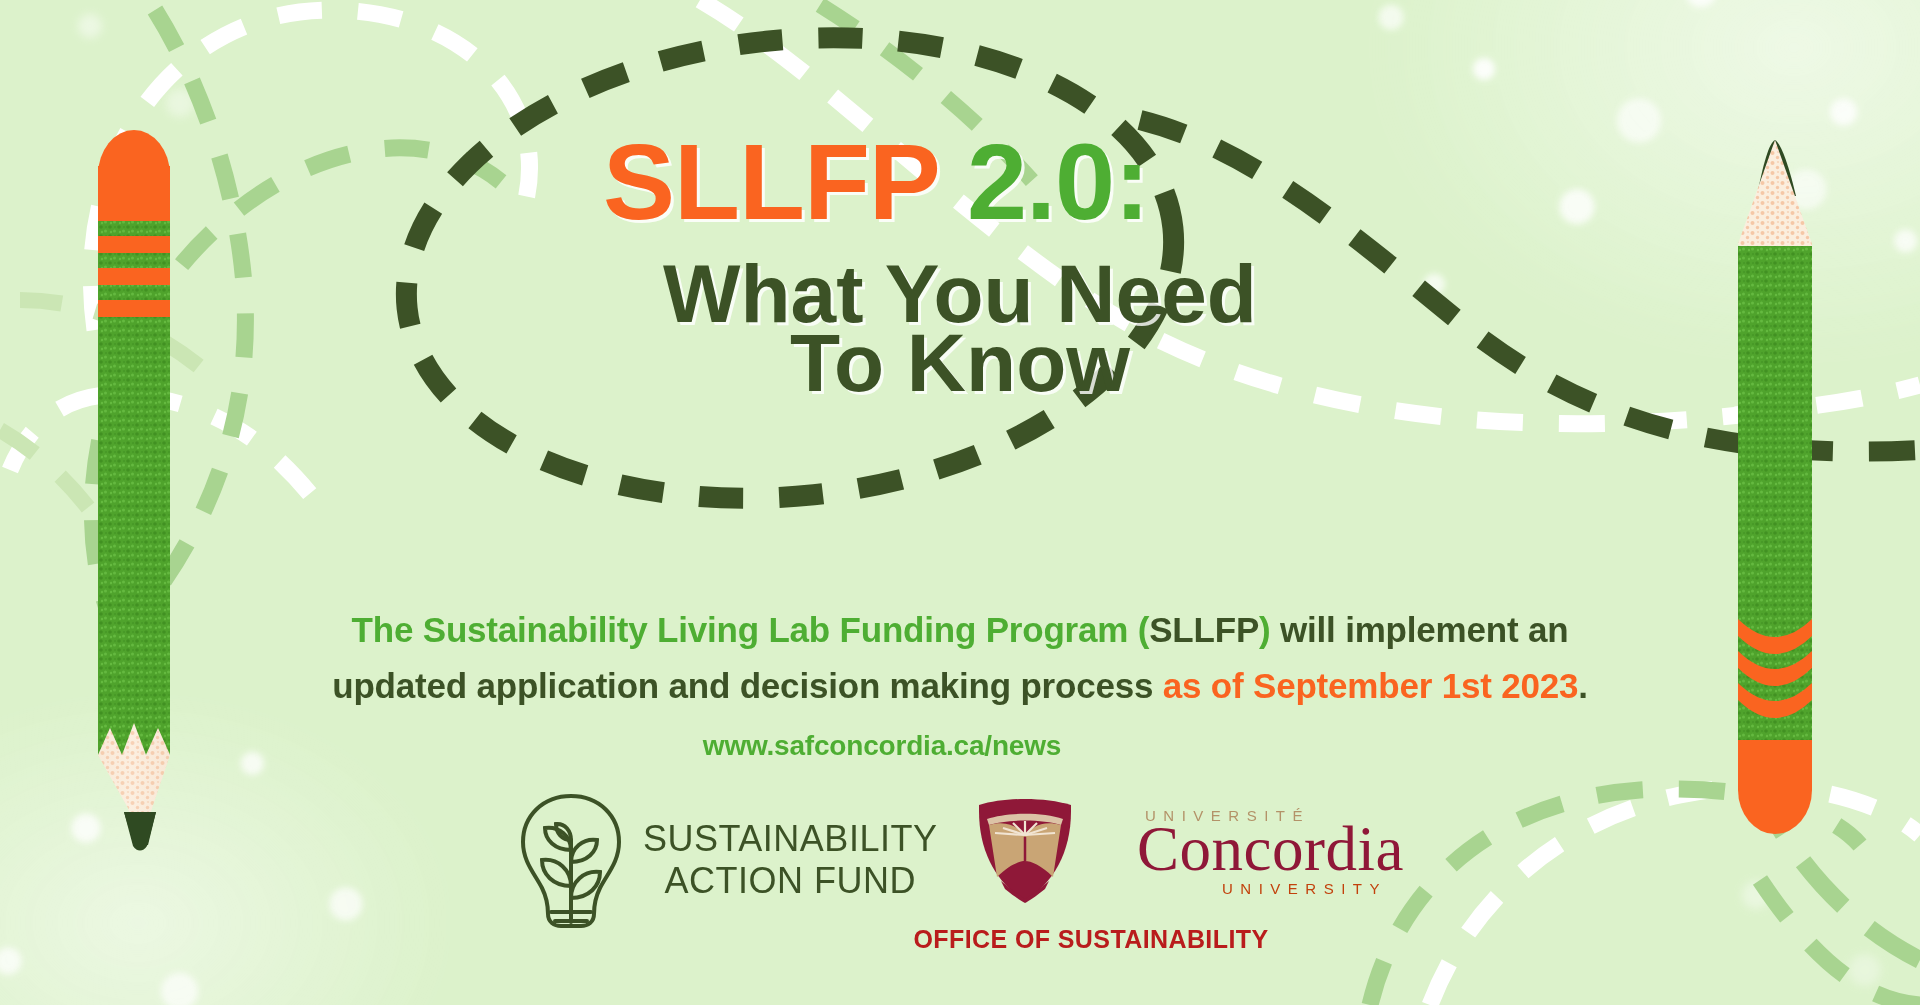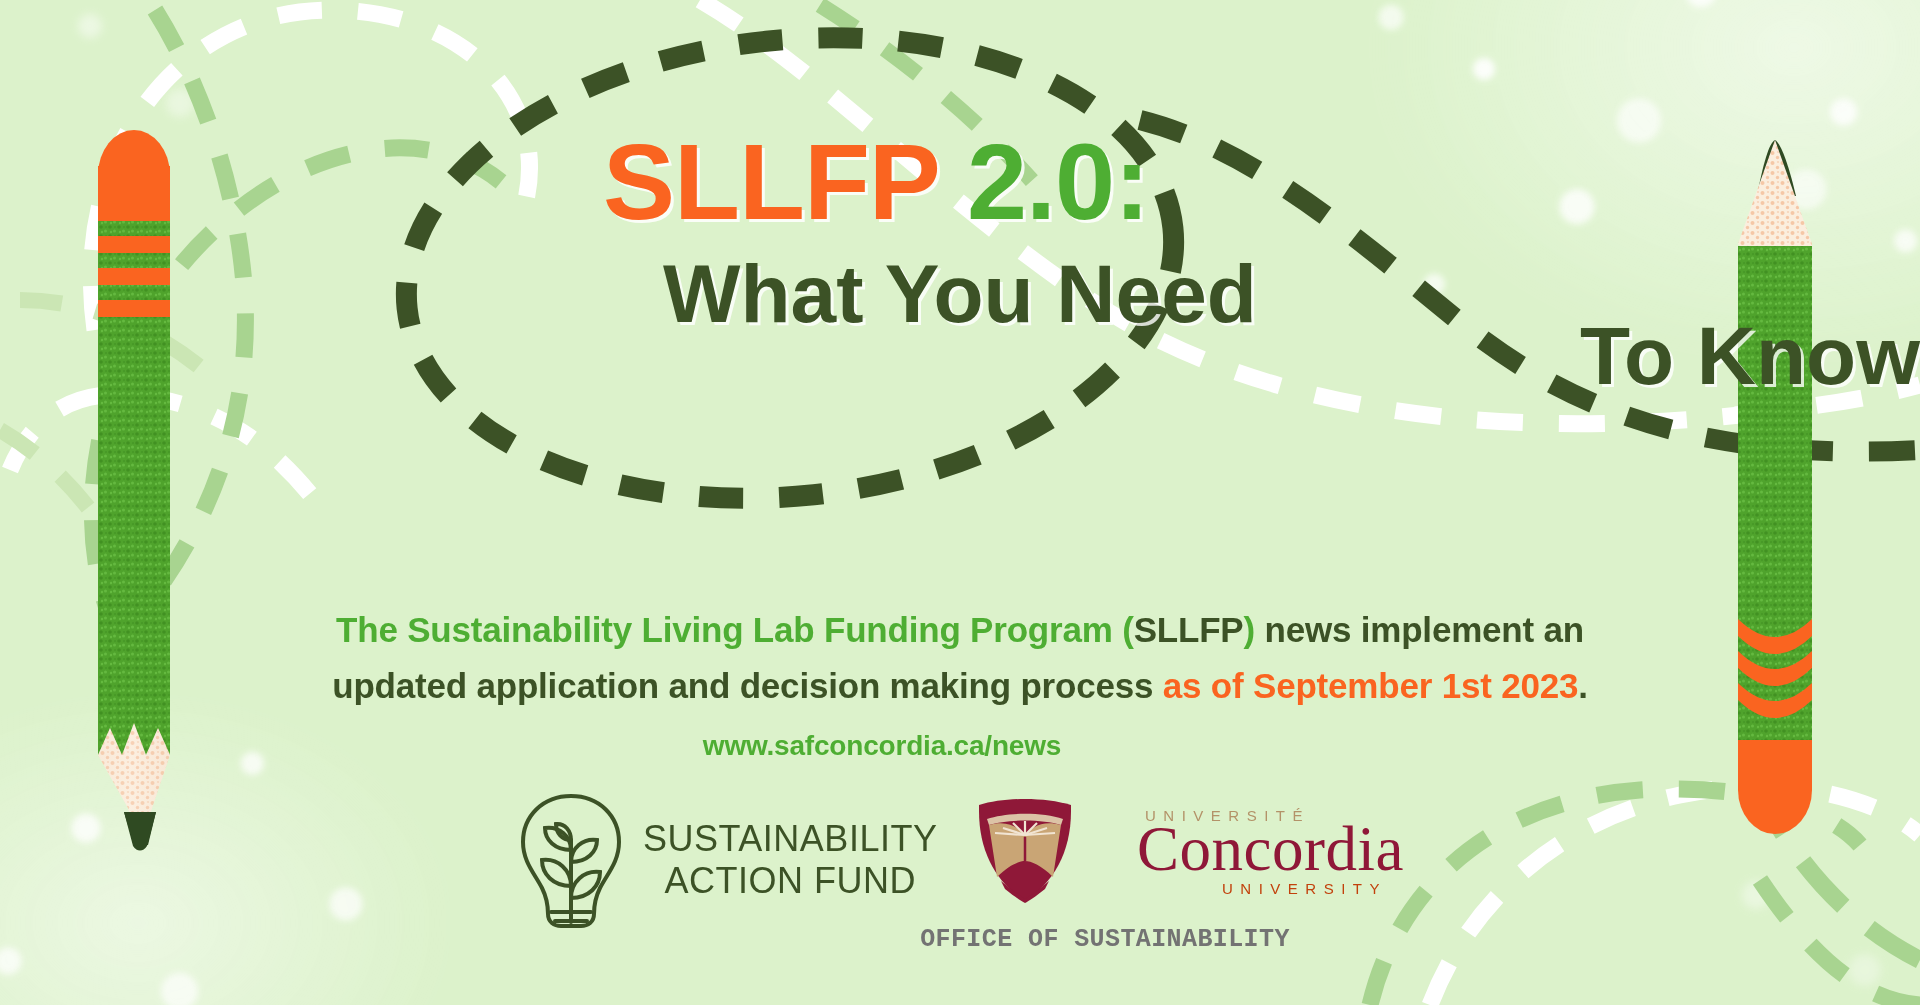--- a/index.html
+++ b/index.html
@@ -70,21 +70,21 @@
   }
   #headline .o{color:#fa6420;}
   #headline .g{color:#4eae33;}
 
   .subline{
     position:absolute;left:0;width:1920px;
     color:#3c5226;font-size:82px;font-weight:bold;line-height:1;
     text-shadow:3px 3px 0 rgba(255,255,255,.8);
   }
   #sub1{top:253px;}
-  #sub2{top:315px;text-align:right;}
+  #sub2{top:322px;}
 
   .body-line{
     position:absolute;left:0;width:1920px;
     font-size:35px;font-weight:bold;line-height:1;letter-spacing:-.2px;
   }
   #body1{top:612px;}
   #body2{top:668px;}
   .c-green{color:#4eae33;}
   .c-dark{color:#3c5226;}
   .c-orange{color:#fa6420;text-align:center;}
@@ -112,22 +112,22 @@
     font-size:63px;font-weight:400;letter-spacing:.5px;line-height:1;
   }
   #conc-university{
     position:absolute;right:0px;top:76px;color:#c2410c;
     font-size:15px;letter-spacing:7.5px;font-weight:400;
   }
   #office{
     position:absolute;left:0;top:925px;width:1920px;text-align:center;
   }
   #office span{
-    color:#737373;font-size:25px;font-weight:bold;letter-spacing:.4px;
-    position:relative;left:145px;font-family:Liberation Mono, monospace;
+    color:#b91c1c;font-size:25px;font-weight:bold;letter-spacing:.4px;
+    position:relative;left:131px;
   }
 </style>
 </head>
 <body>
 
 <div id="poster">
 
   <div class="speckle sp-tr"></div>
   <div class="speckle sp-bl"></div>
   <div class="speckle sp-tl"></div>
@@ -238,21 +238,21 @@
   <div class="textwrap">
 
     <div id="headline">
       <span class="o">SLLFP</span><span class="g"> 2.0:</span>
     </div>
 
     <div class="subline" id="sub1">What You Need</div>
     <div class="subline" id="sub2">To Know</div>
 
     <div class="body-line" id="body1">
-      <span class="c-green">The Sustainability Living Lab Funding Program </span><span class="c-green">(</span><span class="c-dark">SLLFP</span><span class="c-green">)</span><span class="c-dark"> news implement an</span>
+      <span class="c-green">The Sustainability Living Lab Funding Program </span><span class="c-green">(</span><span class="c-dark">SLLFP</span><span class="c-green">)</span><span class="c-dark"> will implement an</span>
     </div>
 
     <div class="body-line" id="body2">
       <span class="c-dark">updated application and decision making process </span><span class="c-orange">as of September 1st 2023</span><span class="c-dark">.</span>
     </div>
 
     <div id="url">www.safconcordia.ca/news</div>
   </div>
 
   <div id="saf-logo">

